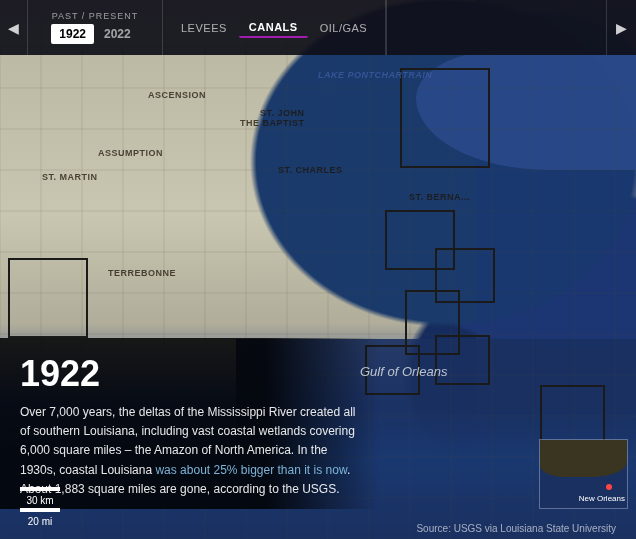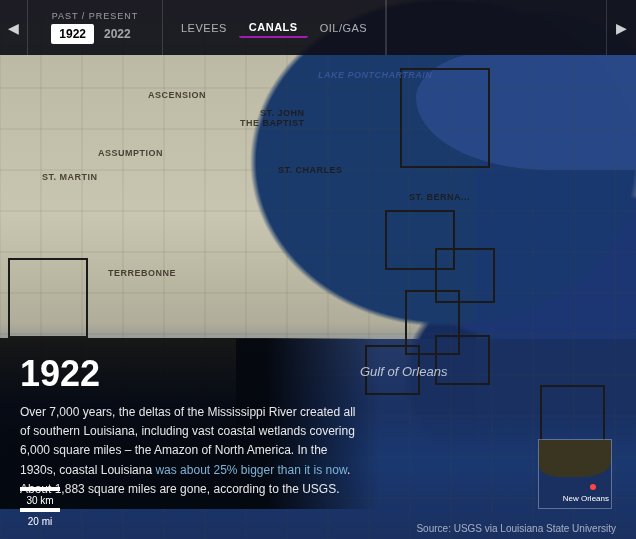--- a/index.html
+++ b/index.html
@@ -267,22 +267,22 @@
       color: rgba(255,255,255,0.7);
       font-size: 13px;
       font-style: italic;
       z-index: 50;
     }
 
     
     #mini-map {
       position: absolute;
       bottom: 30px;
-      right: 24px;
-      width: 74px;
+      right: 8px;
+      width: 89px;
       height: 70px;
       z-index: 50;
       border: 1px solid rgba(255,255,255,0.3);
       margin-left: 44px;
     }
 
     .mini-map-bg {
       width: 100%;
       height: 100%;
       background: #1a3060;

